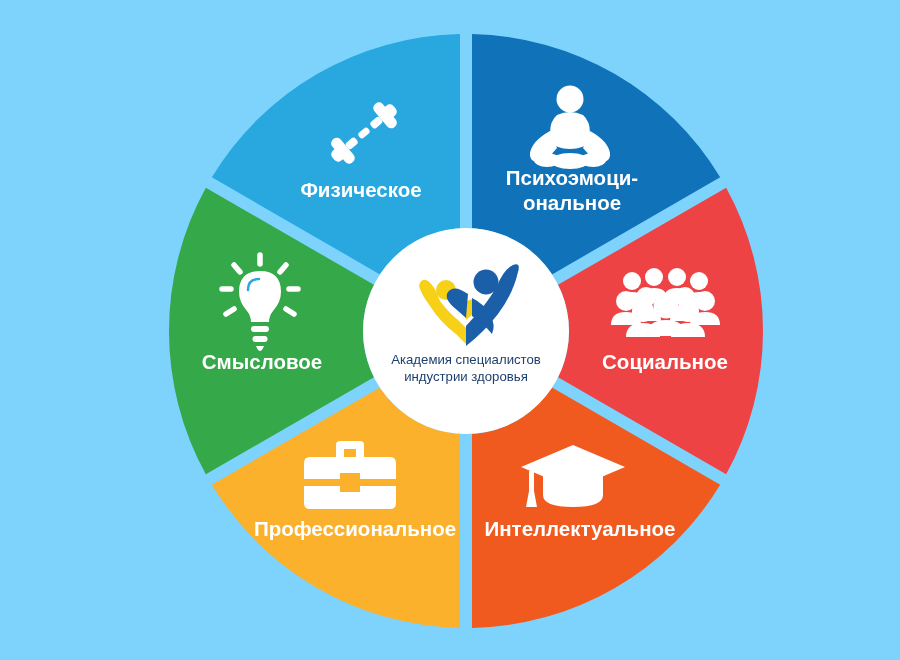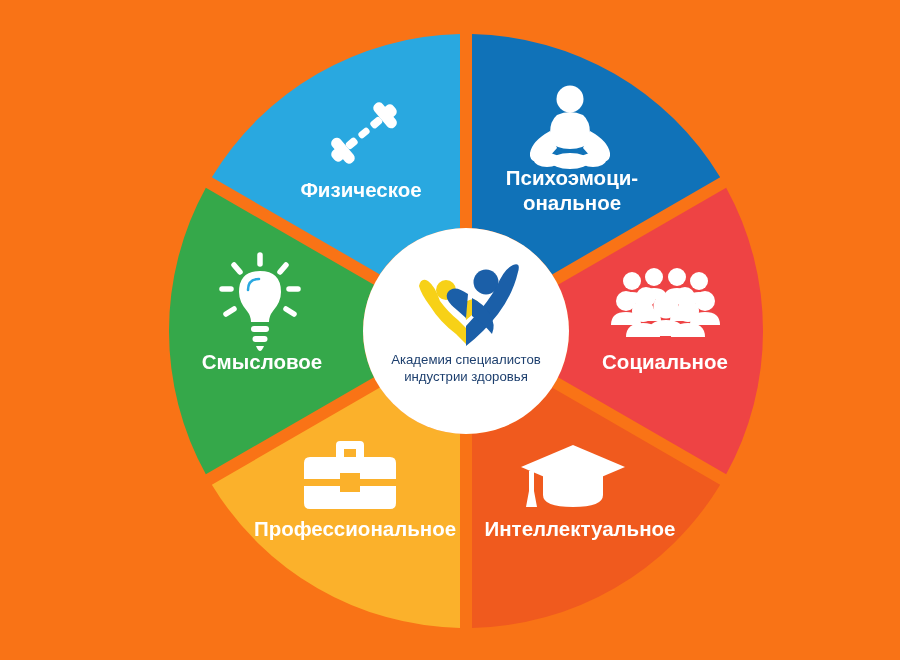--- a/index.html
+++ b/index.html
@@ -10,21 +10,21 @@
   body {
     width: 900px;
     height: 660px;
     overflow: hidden;
     font-family: "Liberation Sans", sans-serif;
   }
   #stage {
     position: relative;
     width: 900px;
     height: 660px;
-    background: #f97316;
+    background: #7dd3fc;
   }
   #wheel-svg {
     position: absolute;
     left: 0;
     top: 0;
     width: 900px;
     height: 660px;
     display: block;
   }
   .seg-label {

